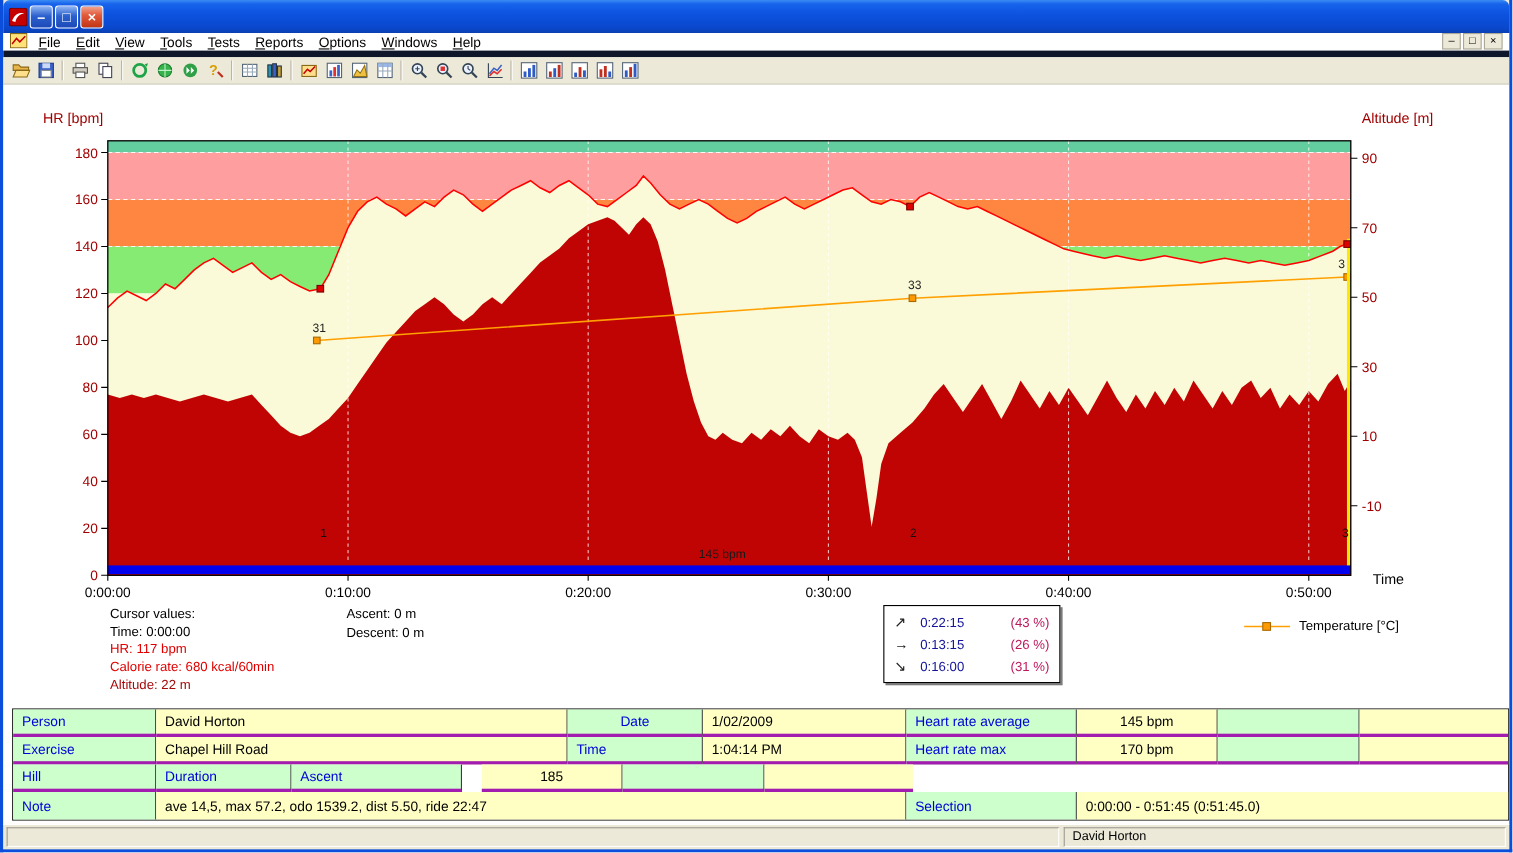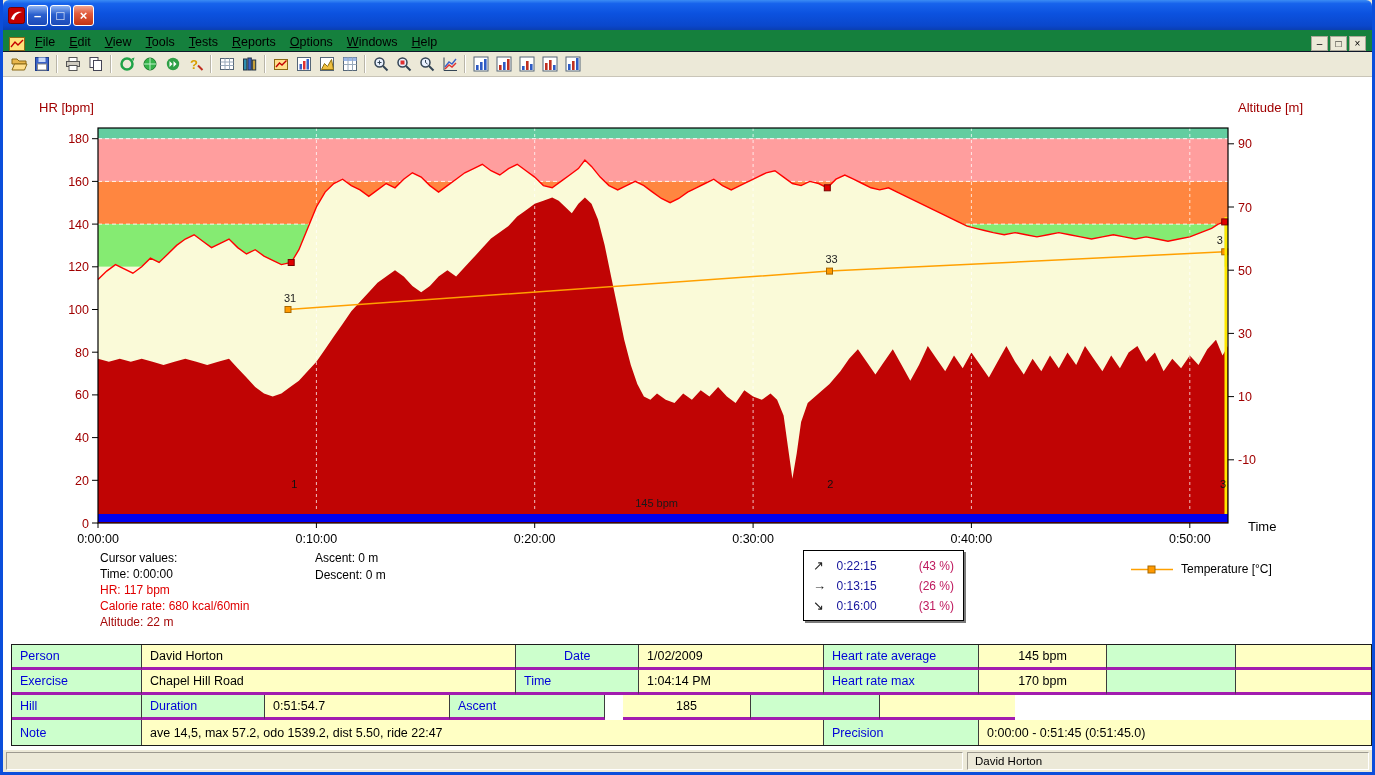--- a/index.html
+++ b/index.html
@@ -10,21 +10,21 @@
   .titlebar{height:30px;flex:0 0 30px;display:flex;align-items:center;padding:0 5px;
     background:linear-gradient(180deg,#3B8CF4 0%,#1763EC 12%,#0C52DF 45%,#0A47CC 85%,#0A3FB2 100%);
     border-radius:6px 6px 0 0}
   .titlebar .title{color:#fff;font-weight:bold;font-size:14.5px;text-shadow:1px 1px 1px #00237E;flex:1;margin-left:6px;white-space:nowrap}
   .app-logo{width:17px;height:17px;flex:0 0 17px}
   .win-btn{width:21px;height:21px;margin-left:2px;border:1px solid #fff;border-radius:3px;color:#fff;font-weight:bold;
     display:flex;align-items:center;justify-content:center;font-size:13px;line-height:1;
     background:linear-gradient(180deg,#8FB4F2,#2B60CE 45%,#1C4AB8);cursor:default}
   .win-btn.close{background:linear-gradient(180deg,#F2A48F,#E25B3C 40%,#C13414)}
   
-  .menubar{height:22px;flex:0 0 22px;background:#15803d;display:flex;align-items:flex-end;padding:0 3px;border-bottom:1px solid #0f172a}
+  .menubar{height:22px;flex:0 0 22px;background:#ffffff;display:flex;align-items:flex-start;padding:0 3px;border-bottom:6px solid #0f172a}
   .mdi-doc{width:16px;height:14px;margin:0 3px}
   .menu-item{padding:2px 7px;font-size:12.5px;color:#000;white-space:nowrap}
   .menu-item u{text-decoration:underline}
   .mdi-buttons{margin-left:auto;display:flex;gap:2px;margin-right:3px}
   .mdi-btn{width:17px;height:15px;border:1px solid #ACA899;background:#ECE9D8;font-size:10px;line-height:1;
     display:flex;align-items:center;justify-content:center;color:#000}
   
   .toolbar{height:25px;flex:0 0 25px;background:#ECE9D8;display:flex;align-items:center;padding:1px 4px;border-bottom:1px solid #C9C5B8}
   .tb-btn{width:23px;height:22px;display:flex;align-items:center;justify-content:center;border:1px solid transparent}
   .tb-btn svg{display:block}
@@ -406,30 +406,29 @@
           <div class="t-cell t-label" style="flex: 0 0 123px;">Time</div>
           <div class="t-cell t-value" style="flex: 0 0 185px;">1:04:14 PM</div>
           <div class="t-cell t-label" style="flex: 0 0 155px;">Heart rate max</div>
           <div class="t-cell t-value t-center" style="flex: 0 0 128px;">170 bpm</div>
           <div class="t-cell t-label" style="flex: 0 0 129px;"></div>
           <div class="t-cell t-value" style="flex: 0 0 135px;"></div>
         </div>
         <div class="t-row">
           <div class="t-cell t-label" style="flex: 0 0 130px;">Hill</div>
           <div class="t-cell t-label" style="flex: 0 0 123px;">Duration</div>
-          <div class="t-cell t-value" style="flex: 0 0 185px;">0:51:54.7</div>
           <div class="t-cell t-label" style="flex: 0 0 155px;">Ascent</div>
           <div class="t-cell t-value t-center" style="flex: 0 0 128px; margin-left: 18px;">185</div>
           <div class="t-cell t-label" style="flex: 0 0 129px;"></div>
           <div class="t-cell t-value" style="flex: 0 0 135px;"></div>
         </div>
         <div class="t-row">
           <div class="t-cell t-label" style="flex: 0 0 130px;">Note</div>
           <div class="t-cell t-value" style="flex: 0 0 682px;">ave 14,5, max 57.2, odo 1539.2, dist 5.50,  ride 22:47</div>
-          <div class="t-cell t-label" style="flex: 0 0 155px;">Precision</div>
+          <div class="t-cell t-label" style="flex: 0 0 155px;">Selection</div>
           <div class="t-cell t-value" style="flex: 0 0 392px;">0:00:00 - 0:51:45 (0:51:45.0)</div>
         </div>
       </div>
   </div>
 
   <div class="statusbar">
     <div class="sb-panel p1"></div>
     <div class="sb-panel p2">
       <span>David Horton</span>
     </div>

